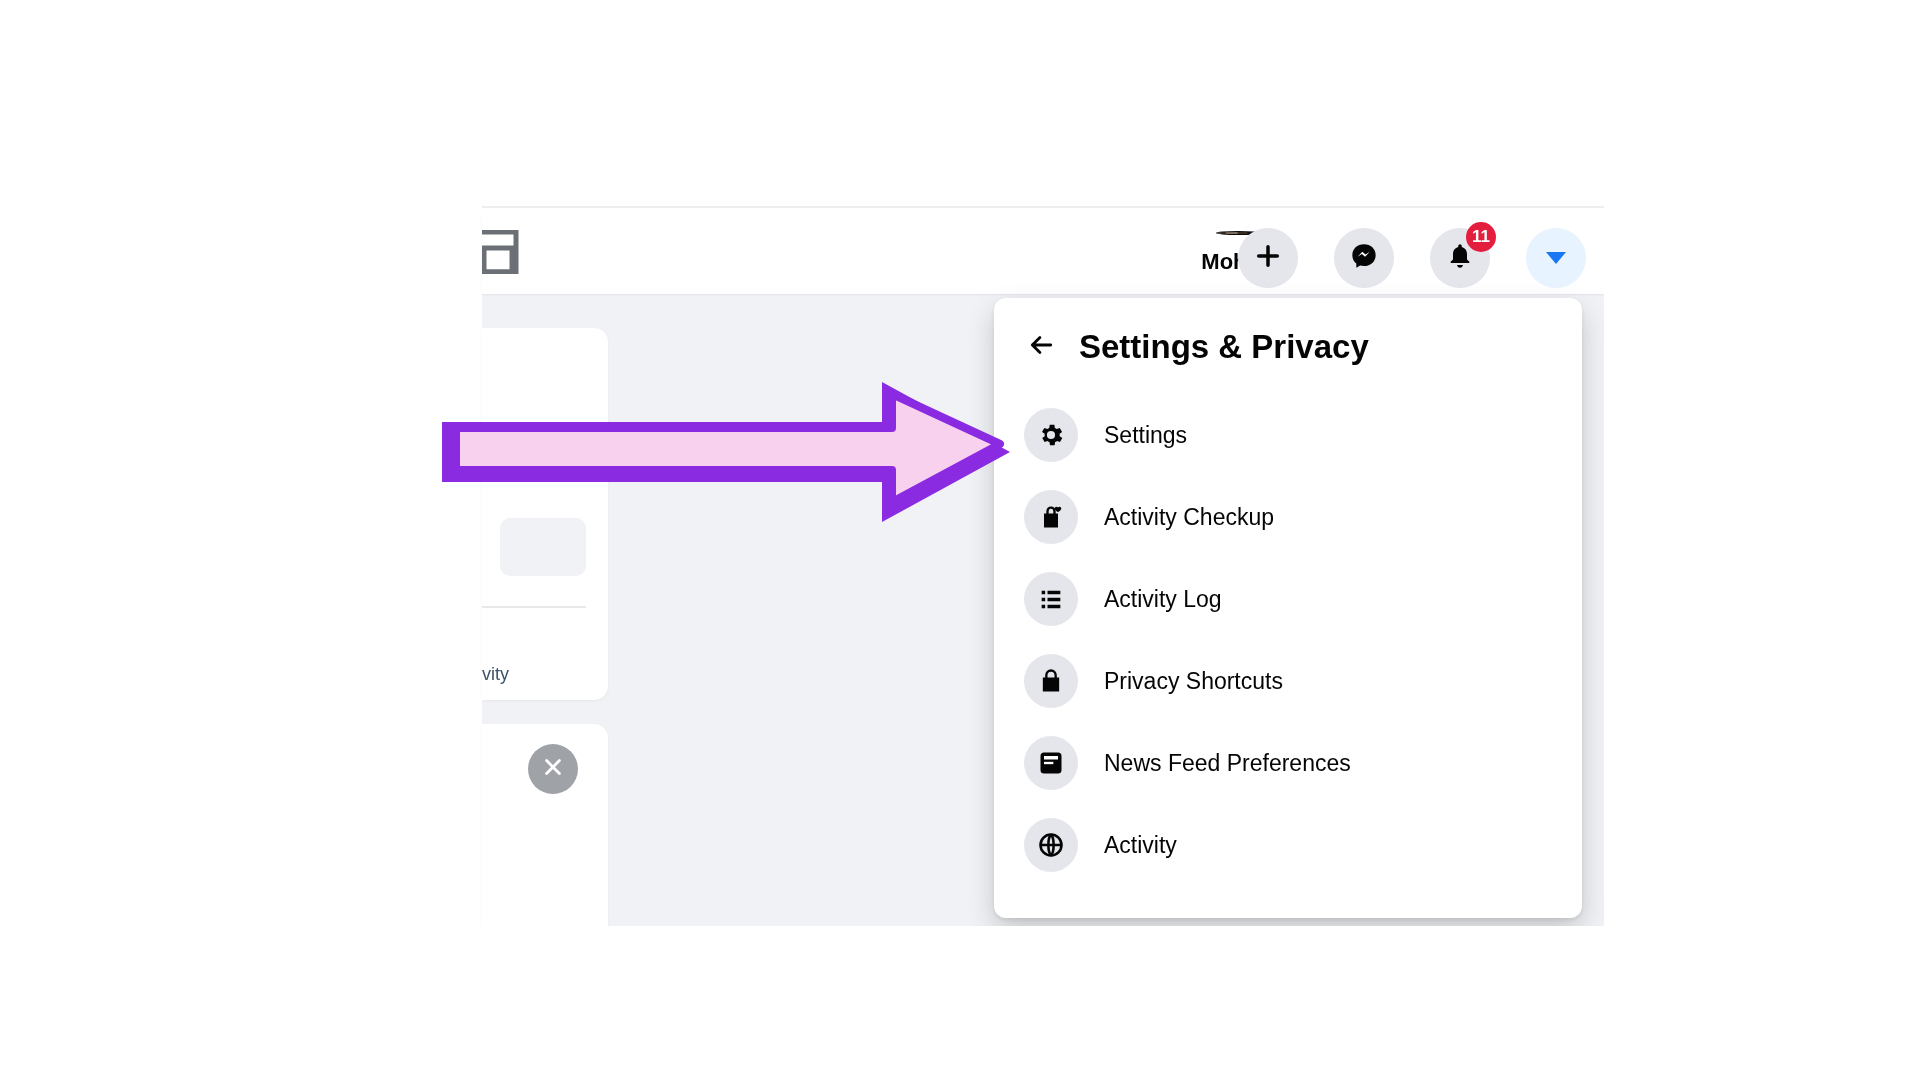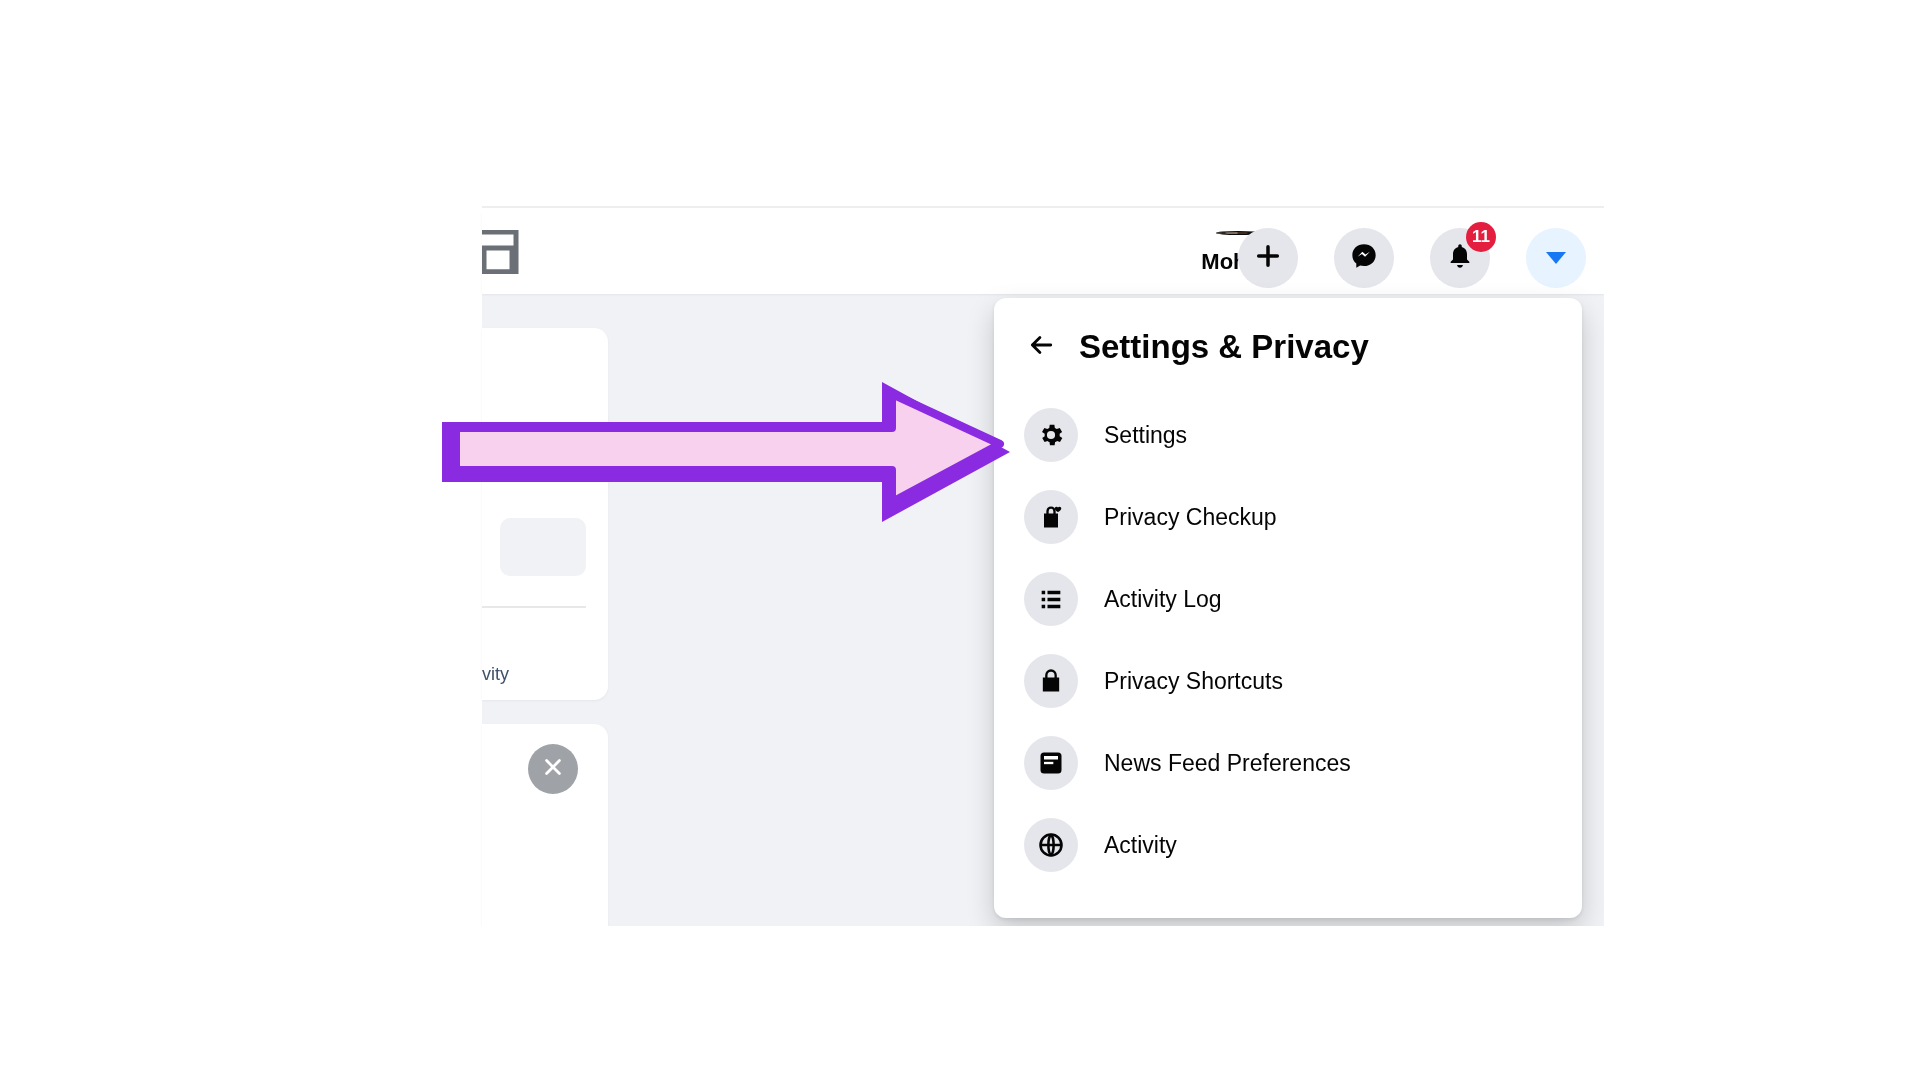--- a/index.html
+++ b/index.html
@@ -309,21 +309,21 @@
       <span class="dd-label">Settings</span>
     </div>
 
     <div class="dd-item">
       <div class="dd-icon">
         <svg viewBox="0 0 24 24">
           <path fill="#050505" d="M16 9V7a4 4 0 10-8 0v2H6v12h12V9h-2zm-6-2a2 2 0 114 0v2h-4V7z"></path>
           <path fill="#050505" d="M19.3 3.2c-.6 0-1 .3-1.3.7-.3-.4-.7-.7-1.3-.7-.9 0-1.5.7-1.5 1.5 0 1.6 2.8 3 2.8 3s2.8-1.4 2.8-3c0-.8-.6-1.5-1.5-1.5z"></path>
         </svg>
       </div>
-      <span class="dd-label">Privacy Checkup</span>
+      <span class="dd-label">Activity Checkup</span>
     </div>
 
     <div class="dd-item">
       <div class="dd-icon">
         <svg viewBox="0 0 24 24">
             <path fill="#050505" d="M4 5h3v3H4V5zm0 6h3v3H4v-3zm0 6h3v3H4v-3zm5-12h11v3H9V5zm0 6h11v3H9v-3zm0 6h11v3H9v-3z"></path>
           </svg>
       </div>
       <span class="dd-label">Activity Log</span>
     </div>

